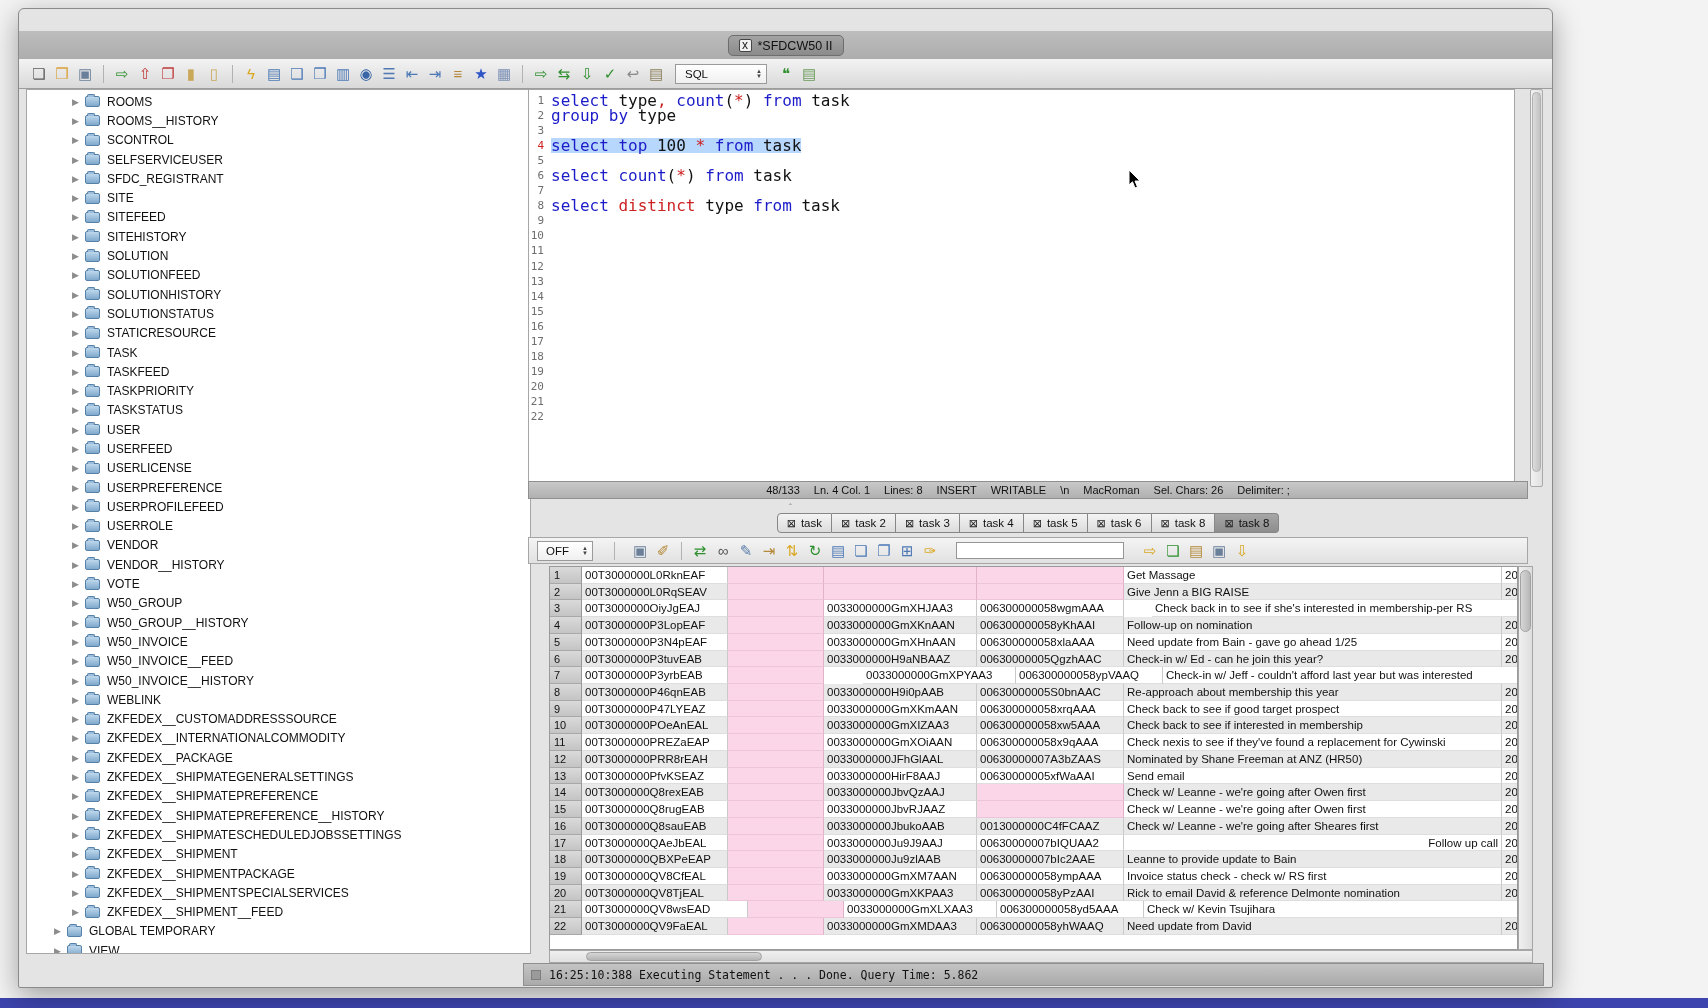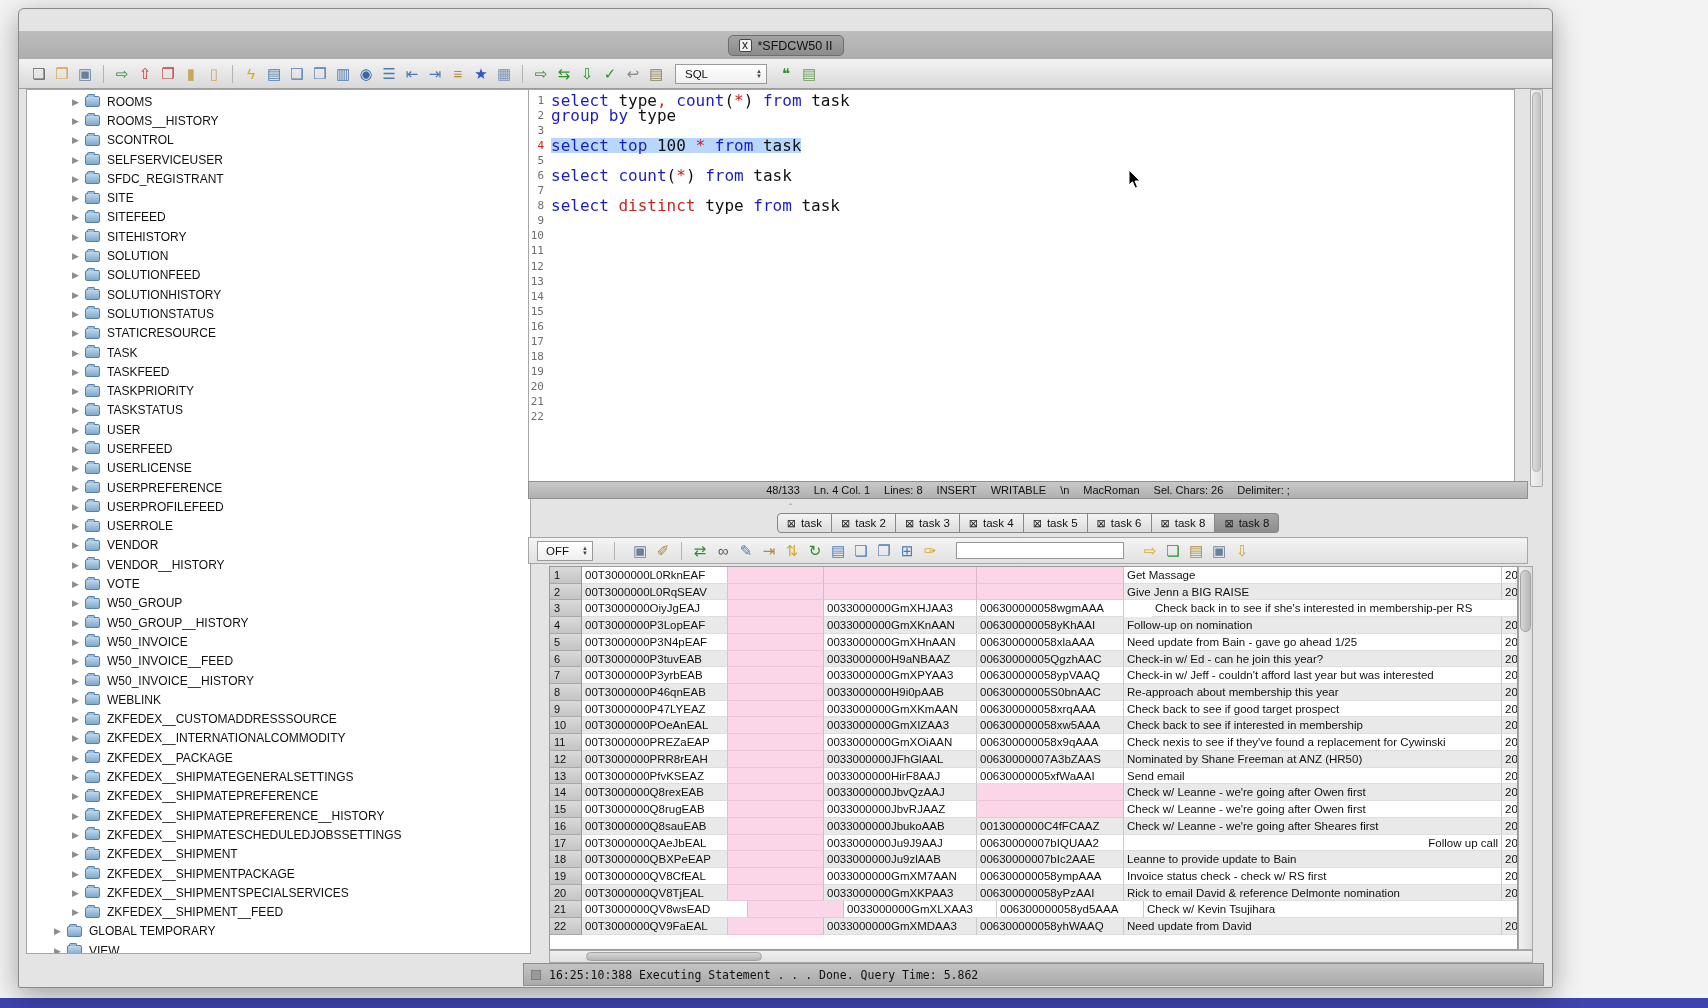--- a/index.html
+++ b/index.html
@@ -562,21 +562,21 @@
         <div class="cell nullc" style="width: 96px;"></div>
         <div class="cell" style="width: 153px;">0033000000H9aNBAAZ</div>
         <div class="cell" style="width: 147px;">00630000005QgzhAAC</div>
         <div class="cell" style="width: 378px;">Check-in w/ Ed - can he join this year?</div>
         <div class="cell" style="width: 16px;">200</div>
       </div>
       <div class="drow">
         <div class="rncell" style="width: 32px;">7</div>
         <div class="cell" style="width: 146px;">00T3000000P3yrbEAB</div>
         <div class="cell nullc" style="width: 96px;"></div>
-        <div class="cell" style="width: 153px;">0033000000GmXPYAA3</div>
+        <div class="cell" style="width: 153px; margin-left: 39px;">0033000000GmXPYAA3</div>
         <div class="cell" style="width: 147px;">006300000058ypVAAQ</div>
         <div class="cell" style="width: 378px;">Check-in w/ Jeff - couldn't afford last year but was interested</div>
         <div class="cell" style="width: 16px;">200</div>
       </div>
       <div class="drow shade">
         <div class="rncell" style="width: 32px;">8</div>
         <div class="cell" style="width: 146px;">00T3000000P46qnEAB</div>
         <div class="cell nullc" style="width: 96px;"></div>
         <div class="cell" style="width: 153px;">0033000000H9i0pAAB</div>
         <div class="cell" style="width: 147px;">00630000005S0bnAAC</div>

